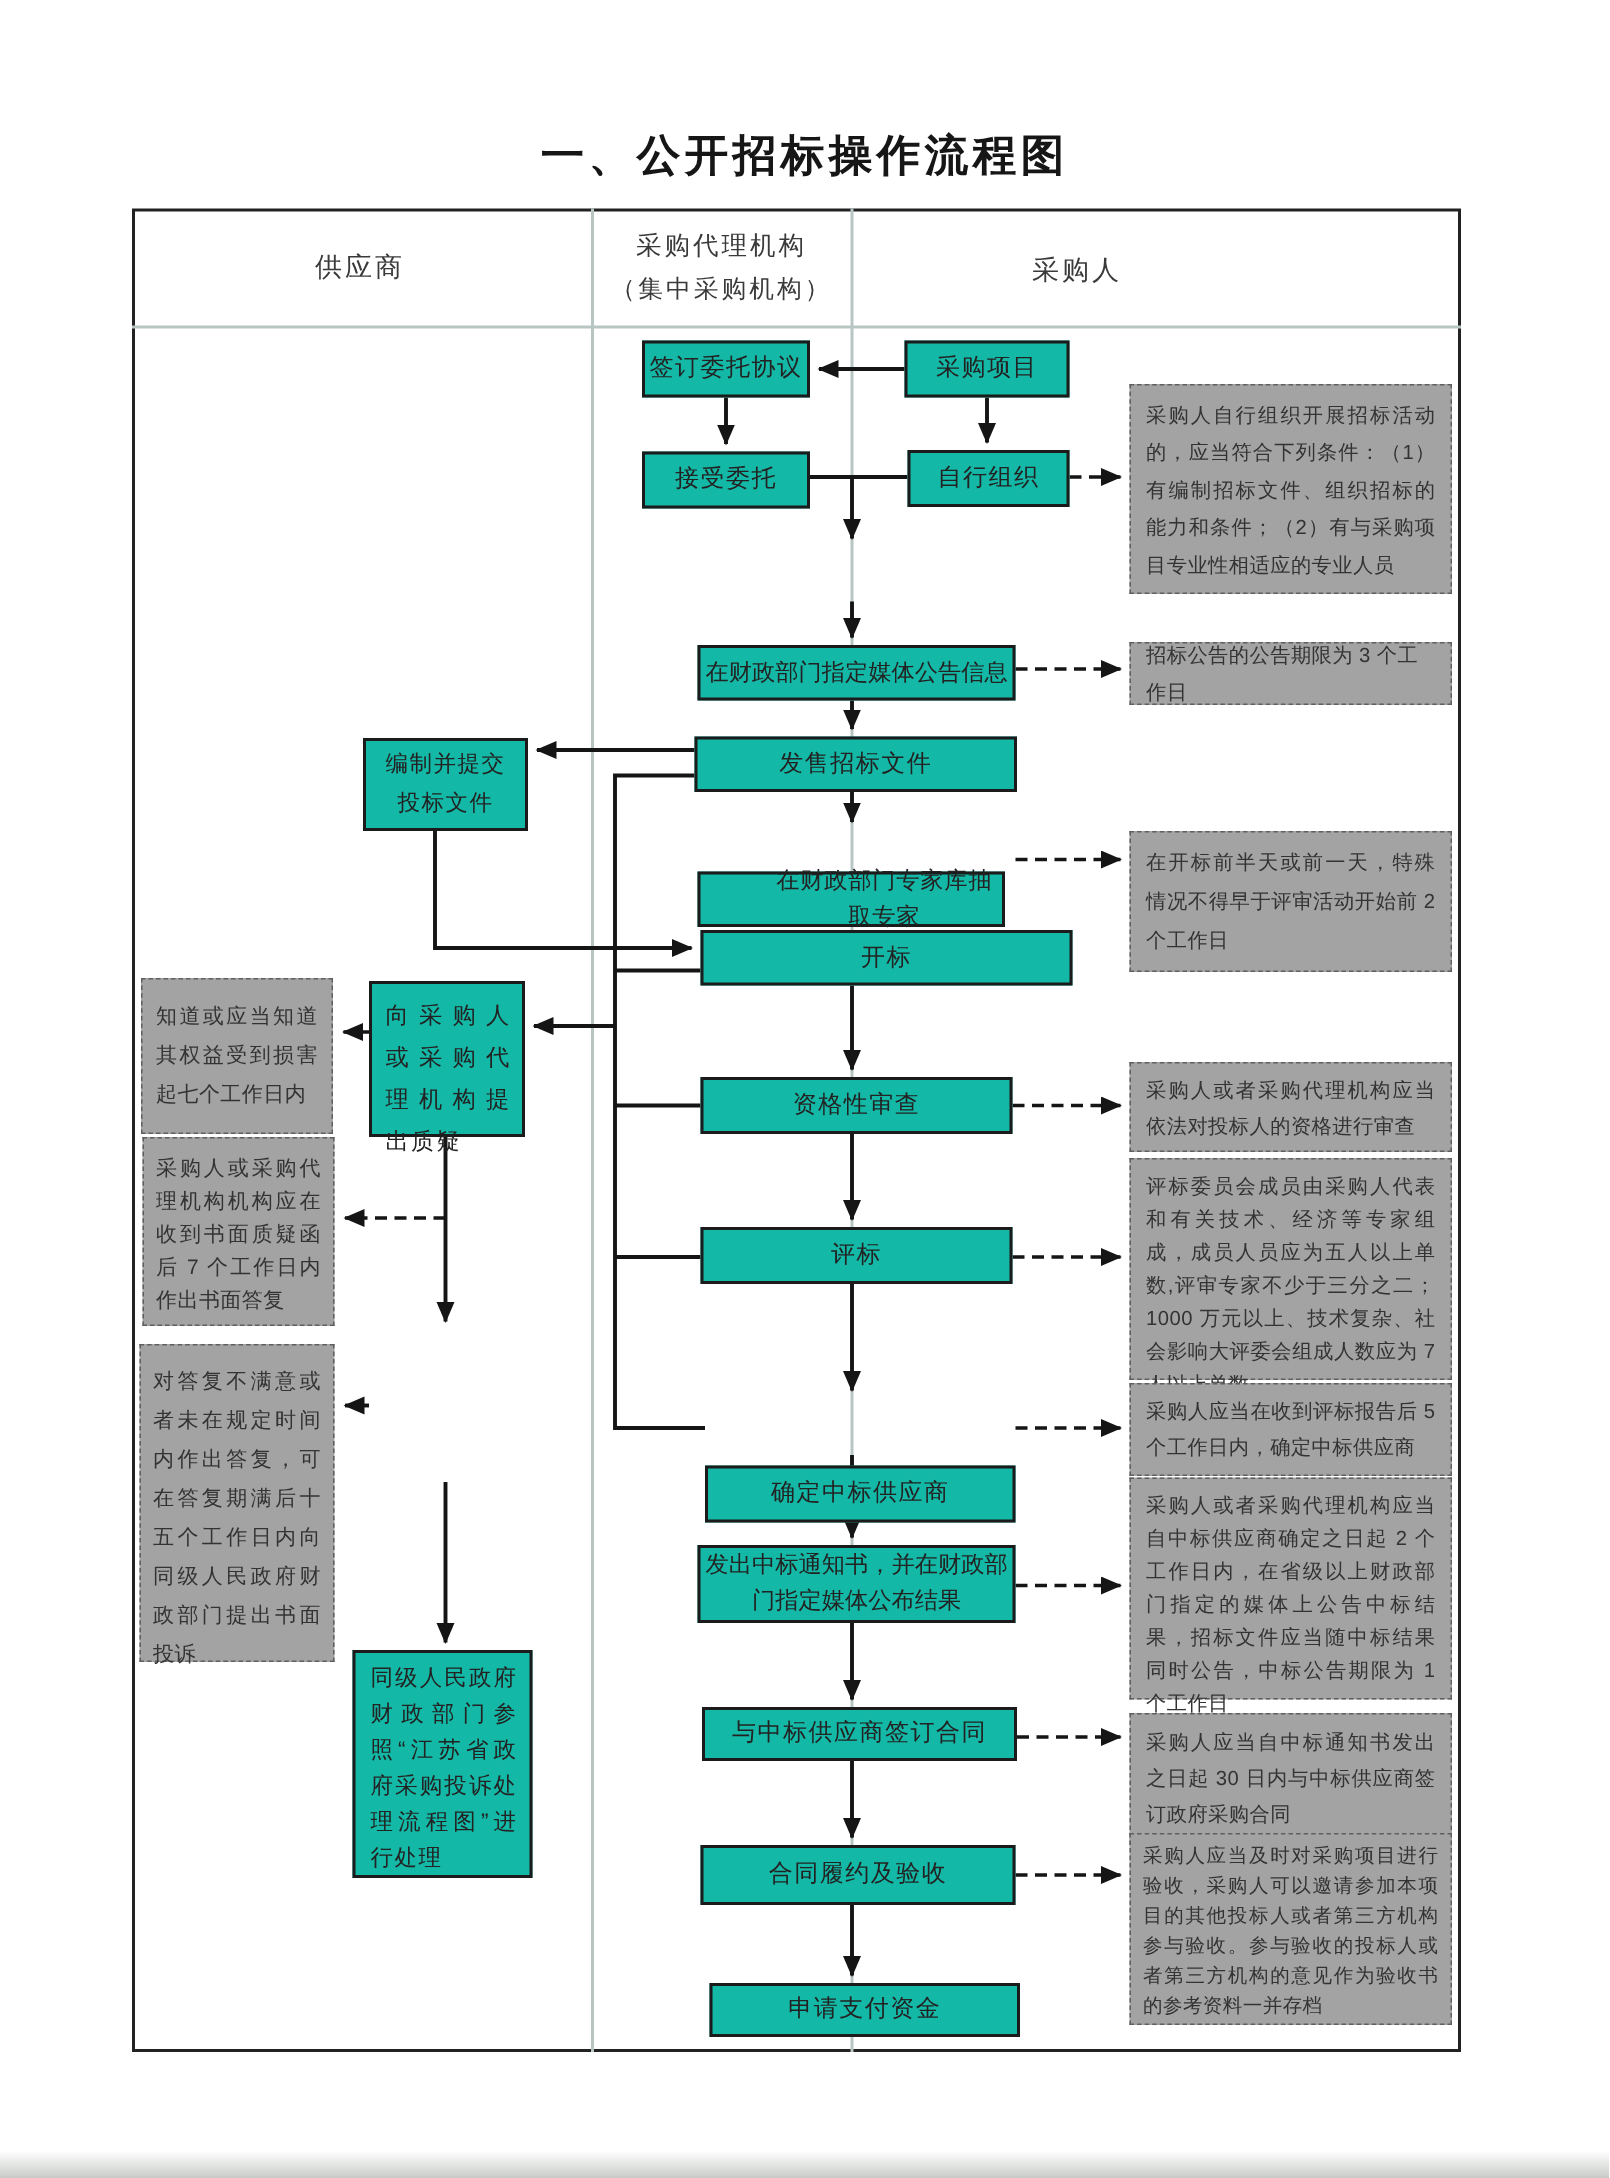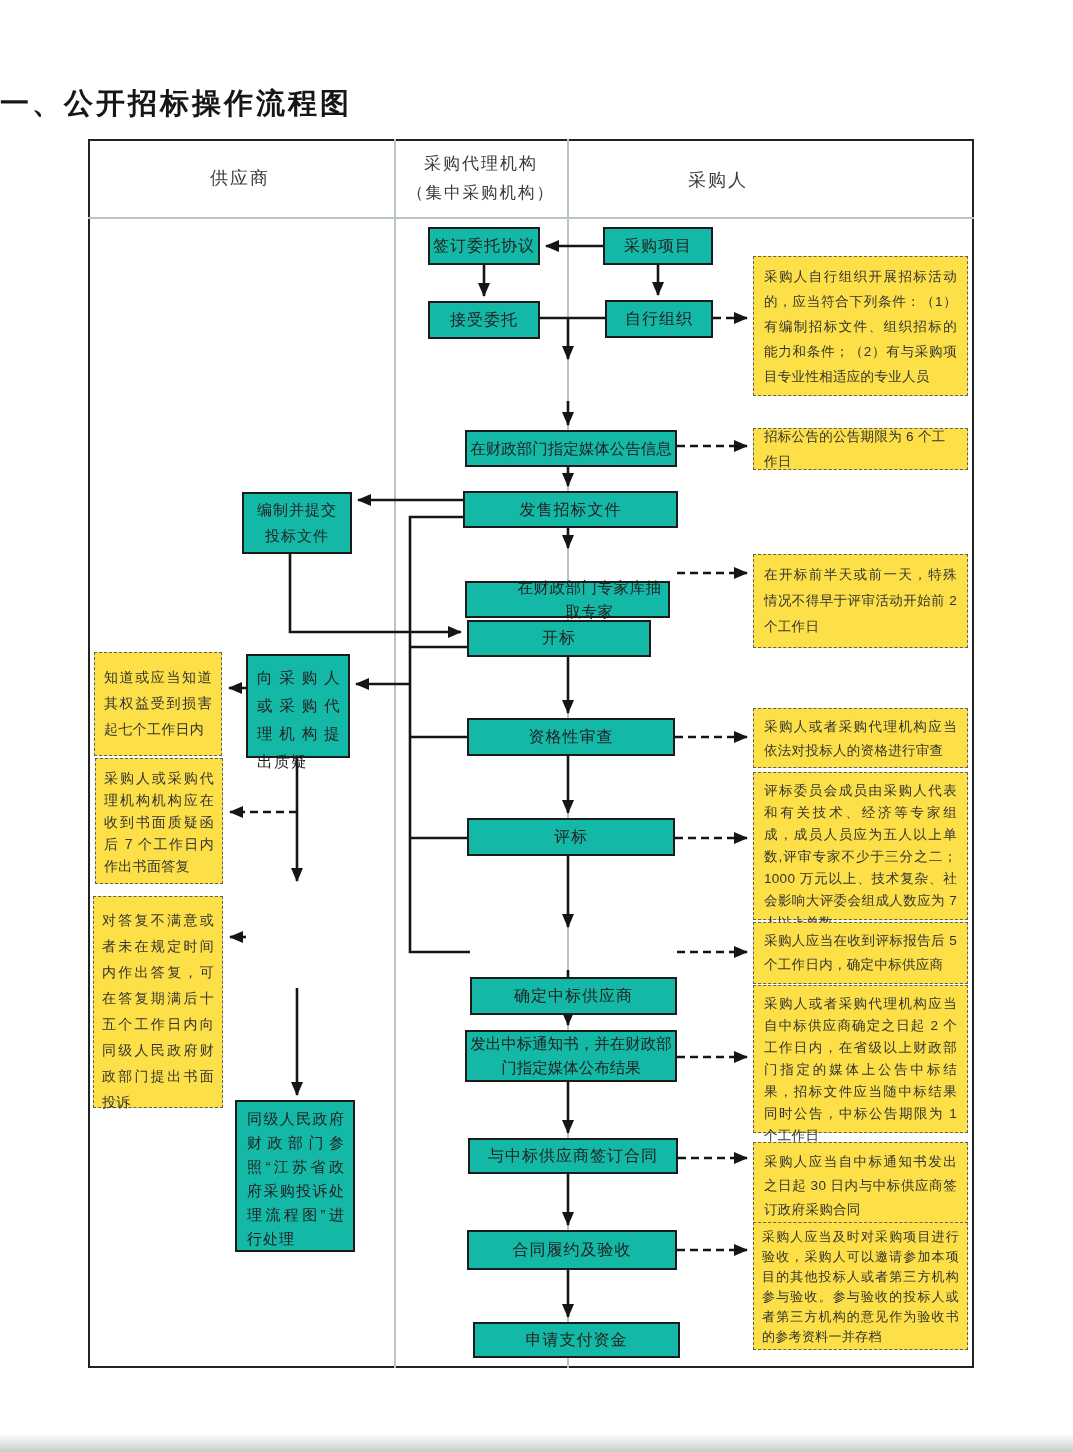--- a/index.html
+++ b/index.html
@@ -1,31 +1,31 @@
 <!DOCTYPE html>
 <html style="--line: #1b1b1b; --noteb: #5f5f5f; --sep: #b8c6c3;"><head>
 <meta charset="utf-8">
 <style>
   html,body{margin:0;padding:0;background:#ffffff;}
   body{font-family:"Liberation Sans","DejaVu Sans",sans-serif;color:#2e2e2e;}
   #canvas{position:relative;width:1073px;height:1452px;background:#fff;overflow:hidden;margin:0 auto;}
   .abs{position:absolute;box-sizing:border-box;}
-  #title{left:0;top:84px;width:1073px;text-align:left;font-size:29px;font-weight:bold;
+  #title{left:0;top:84px;width:1073px;text-align:center;font-size:29px;font-weight:bold;
          letter-spacing:3px;color:#161616;}
   #frame{left:88px;top:139px;width:886px;height:1229px;border:2.5px solid #222;background:transparent;z-index:0;}
   .sep-v{width:1.5px;background:var(--sep,#b8c6c3);z-index:1;}
   .sep-h{height:1.5px;background:var(--sep,#b8c6c3);z-index:1;}
   .hdr{z-index:3;text-align:center;font-size:18px;color:#3a3a3a;letter-spacing:2px;}
   svg.lines{left:0;top:0;z-index:2;}
   .pbox{background:#14b8a6;border:2.3px solid var(--line,#1b1b1b);z-index:4;display:flex;
         align-items:center;justify-content:center;text-align:center;font-size:16px;
         letter-spacing:1px;line-height:24px;color:#222;}
   .pbox.small{font-size:15.5px;}
   .pbox.left-col{display:block;text-align:justify;}
-  .note{background:#fde047;border:1.6px dashed var(--noteb,#5f5f5f);z-index:4;font-size:13.5px;
+  .note{background:#a3a3a3;border:1.6px dashed var(--noteb,#5f5f5f);z-index:4;font-size:13.5px;
         line-height:25px;color:#333;text-align:justify;padding:7px 10px;letter-spacing:0.3px;}
   .note.center{display:flex;align-items:center;justify-content:flex-start;text-align:left;}
   #edge-shadow{left:0;top:1434px;width:1073px;height:18px;
                background:linear-gradient(#ffffff, #c7cbc7);z-index:6;}
 </style>
 </head>
 <body>
 
 <div id="canvas">
 
@@ -92,39 +92,39 @@
     </g>
   </svg>
 
   <div class="abs pbox" style="left:428px;top:227px;width:112px;height:38px;">签订委托协议</div>
   <div class="abs pbox" style="left:603px;top:227px;width:110px;height:38px;">采购项目</div>
   <div class="abs pbox" style="left:428px;top:301px;width:112px;height:38px;">接受委托</div>
   <div class="abs pbox" style="left:605px;top:300px;width:108px;height:38px;">自行组织</div>
   <div class="abs pbox small" style="left:465px;top:430px;width:212px;height:37px;letter-spacing:0;">在财政部门指定媒体公告信息</div>
   <div class="abs pbox" style="left:463px;top:491px;width:215px;height:37px;">发售招标文件</div>
   <div class="abs pbox small" style="left:465px;top:581px;width:205px;height:37px;letter-spacing:0.5px;padding-left:44px;">在财政部门专家库抽取专家</div>
-  <div class="abs pbox" style="left:467px;top:620px;width:184px;height:37px;font-family:Liberation Mono, monospace;">开标</div>
+  <div class="abs pbox" style="left:467px;top:620px;width:248px;height:37px;">开标</div>
   <div class="abs pbox" style="left:467px;top:718px;width:208px;height:38px;">资格性审查</div>
   <div class="abs pbox" style="left:467px;top:818px;width:208px;height:38px;">评标</div>
   <div class="abs pbox" style="left:470px;top:932px;width:207px;height:38px;margin-top:45px;">确定中标供应商</div>
   <div class="abs pbox" style="left:465px;top:1030px;width:212px;height:52px;font-size:15.5px;letter-spacing:0;padding:0 2px;">发出中标通知书，并在财政部门指定媒体公布结果</div>
   <div class="abs pbox" style="left:468px;top:1138px;width:210px;height:36px;">与中标供应商签订合同</div>
   <div class="abs pbox" style="left:467px;top:1230px;width:210px;height:40px;">合同履约及验收</div>
   <div class="abs pbox" style="left:473px;top:1322px;width:207px;height:36px;">申请支付资金</div>
 
   <div class="abs pbox" style="left:242px;top:492px;width:110px;height:62px;font-size:15px;line-height:26px;padding:0 6px;">编制并提交投标文件</div>
   <div class="abs pbox left-col" style="left:246px;top:654px;width:104px;height:104px;font-size:15.5px;line-height:28px;letter-spacing:1.5px;padding:8px 7px 0 9px;">向采购人或采购代理机构提出质疑</div>
   <div class="abs pbox left-col" style="left:235px;top:1100px;width:120px;height:152px;font-size:15px;line-height:24px;letter-spacing:1px;padding:5px 8px 0 10px;">同级人民政府财政部门参照“江苏省政府采购投诉处理流程图”进行处理</div>
 
   <div class="abs note" style="left:94px;top:652px;width:128px;height:104px;font-size:14px;line-height:26px;padding:11px 9px;">知道或应当知道其权益受到损害起七个工作日内</div>
   <div class="abs note" style="left:95px;top:758px;width:128px;height:126px;font-size:14px;line-height:22px;padding:8px 8px;">采购人或采购代理机构机构应在收到书面质疑函后 7 个工作日内作出书面答复</div>
   <div class="abs note" style="left:93px;top:896px;width:130px;height:212px;font-size:14px;line-height:26px;padding:10px 8px;">对答复不满意或者未在规定时间内作出答复，可在答复期满后十五个工作日内向同级人民政府财政部门提出书面投诉</div>
 
   <div class="abs note" style="left:753px;top:256px;width:215px;height:140px;">采购人自行组织开展招标活动的，应当符合下列条件：（1）有编制招标文件、组织招标的能力和条件；（2）有与采购项目专业性相适应的专业人员</div>
-  <div class="abs note center" style="left:753px;top:428px;width:215px;height:42px;">招标公告的公告期限为 6 个工作日</div>
+  <div class="abs note center" style="left:753px;top:428px;width:215px;height:42px;">招标公告的公告期限为 3 个工作日</div>
   <div class="abs note" style="left:753px;top:554px;width:215px;height:94px;line-height:26px;">在开标前半天或前一天，特殊情况不得早于评审活动开始前 2 个工作日</div>
   <div class="abs note" style="left:753px;top:708px;width:215px;height:60px;line-height:24px;padding:6px 10px;">采购人或者采购代理机构应当依法对投标人的资格进行审查</div>
   <div class="abs note" style="left:753px;top:772px;width:215px;height:148px;line-height:22px;">评标委员会成员由采购人代表和有关技术、经济等专家组成，成员人员应为五人以上单数,评审专家不少于三分之二；1000 万元以上、技术复杂、社会影响大评委会组成人数应为 7 人以上单数</div>
   <div class="abs note" style="left:753px;top:922px;width:215px;height:62px;line-height:24px;padding:6px 10px;">采购人应当在收到评标报告后 5 个工作日内，确定中标供应商</div>
   <div class="abs note" style="left:753px;top:985px;width:215px;height:148px;line-height:22px;">采购人或者采购代理机构应当自中标供应商确定之日起 2 个工作日内，在省级以上财政部门指定的媒体上公告中标结果，招标文件应当随中标结果同时公告，中标公告期限为 1 个工作日</div>
   <div class="abs note" style="left:753px;top:1142px;width:215px;height:88px;line-height:24px;">采购人应当自中标通知书发出之日起 30 日内与中标供应商签订政府采购合同</div>
   <div class="abs note" style="left:753px;top:1222px;width:215px;height:128px;font-size:13px;line-height:20px;padding:4px 8px;">采购人应当及时对采购项目进行验收，采购人可以邀请参加本项目的其他投标人或者第三方机构参与验收。参与验收的投标人或者第三方机构的意见作为验收书的参考资料一并存档</div>
 
   <div id="edge-shadow" class="abs"></div>
 </div>

